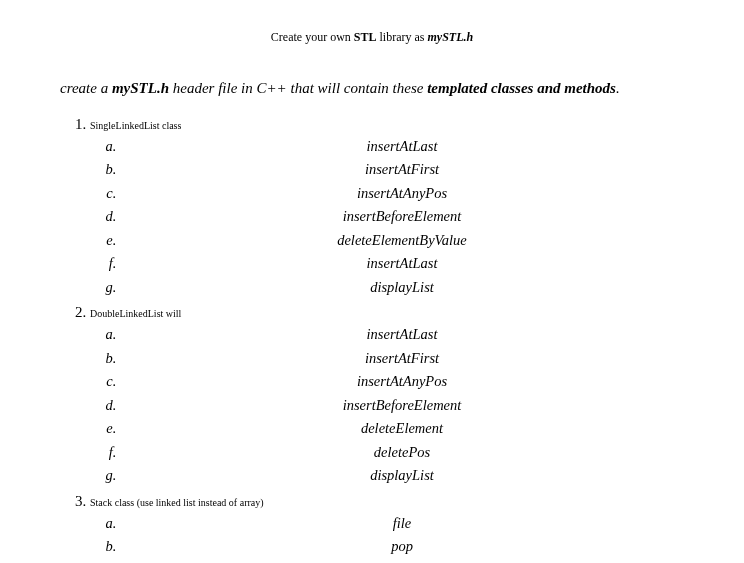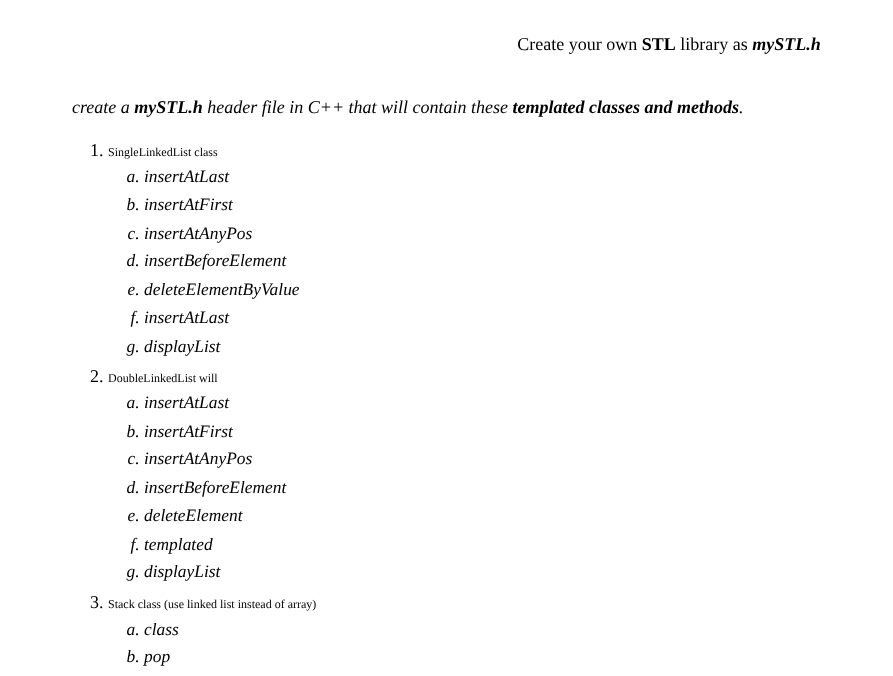--- a/index.html
+++ b/index.html
@@ -12,24 +12,24 @@
       width: 744px;
       min-height: 563px;
       background: #ffffff;
       font-family: Georgia, 'Times New Roman', serif;
       font-size: 15px;
       color: #000000;
       padding: 30px 60px;
     }
 
     .page-title {
-      text-align: right;
+      text-align: center;
       margin-bottom: 28px;
       font-style: normal;
-      font-size: 15px;
+      font-size: 12px;
     }
 
     .page-title em {
       font-style: italic;
       font-weight: bold;
     }
 
     .intro-text {
       font-style: italic;
       margin-bottom: 16px;
@@ -57,20 +57,21 @@
       margin-left: 30px;
       list-style-type: lower-alpha;
       margin-top: 2px;
     }
 
     ol.sub-list > li {
       font-style: italic;
       font-size: 14.5px;
       margin-bottom: 1px;
       line-height: 1.55;
+      text-align: center;
     }
 
     .class-label {
       font-style: normal;
       font-size: 10px;
     }
   </style>
 </head>
 <body>
 
@@ -91,21 +92,21 @@
         <li>deleteElementByValue</li>
         <li>insertAtLast</li>
         <li>displayList</li>
       </ol></li>
     <li><span class="class-label">DoubleLinkedList will</span><ol class="sub-list">
         <li>insertAtLast</li>
         <li>insertAtFirst</li>
         <li>insertAtAnyPos</li>
         <li>insertBeforeElement</li>
         <li>deleteElement</li>
-        <li>templated</li>
+        <li>deletePos</li>
         <li>displayList</li>
       </ol></li>
     <li><span class="class-label">Stack class (use linked list instead of array)</span><ol class="sub-list">
-        <li>class</li>
+        <li>file</li>
         <li>pop</li>
         <li>top</li>
       </ol></li>
   </ol>
 
 </body></html>

